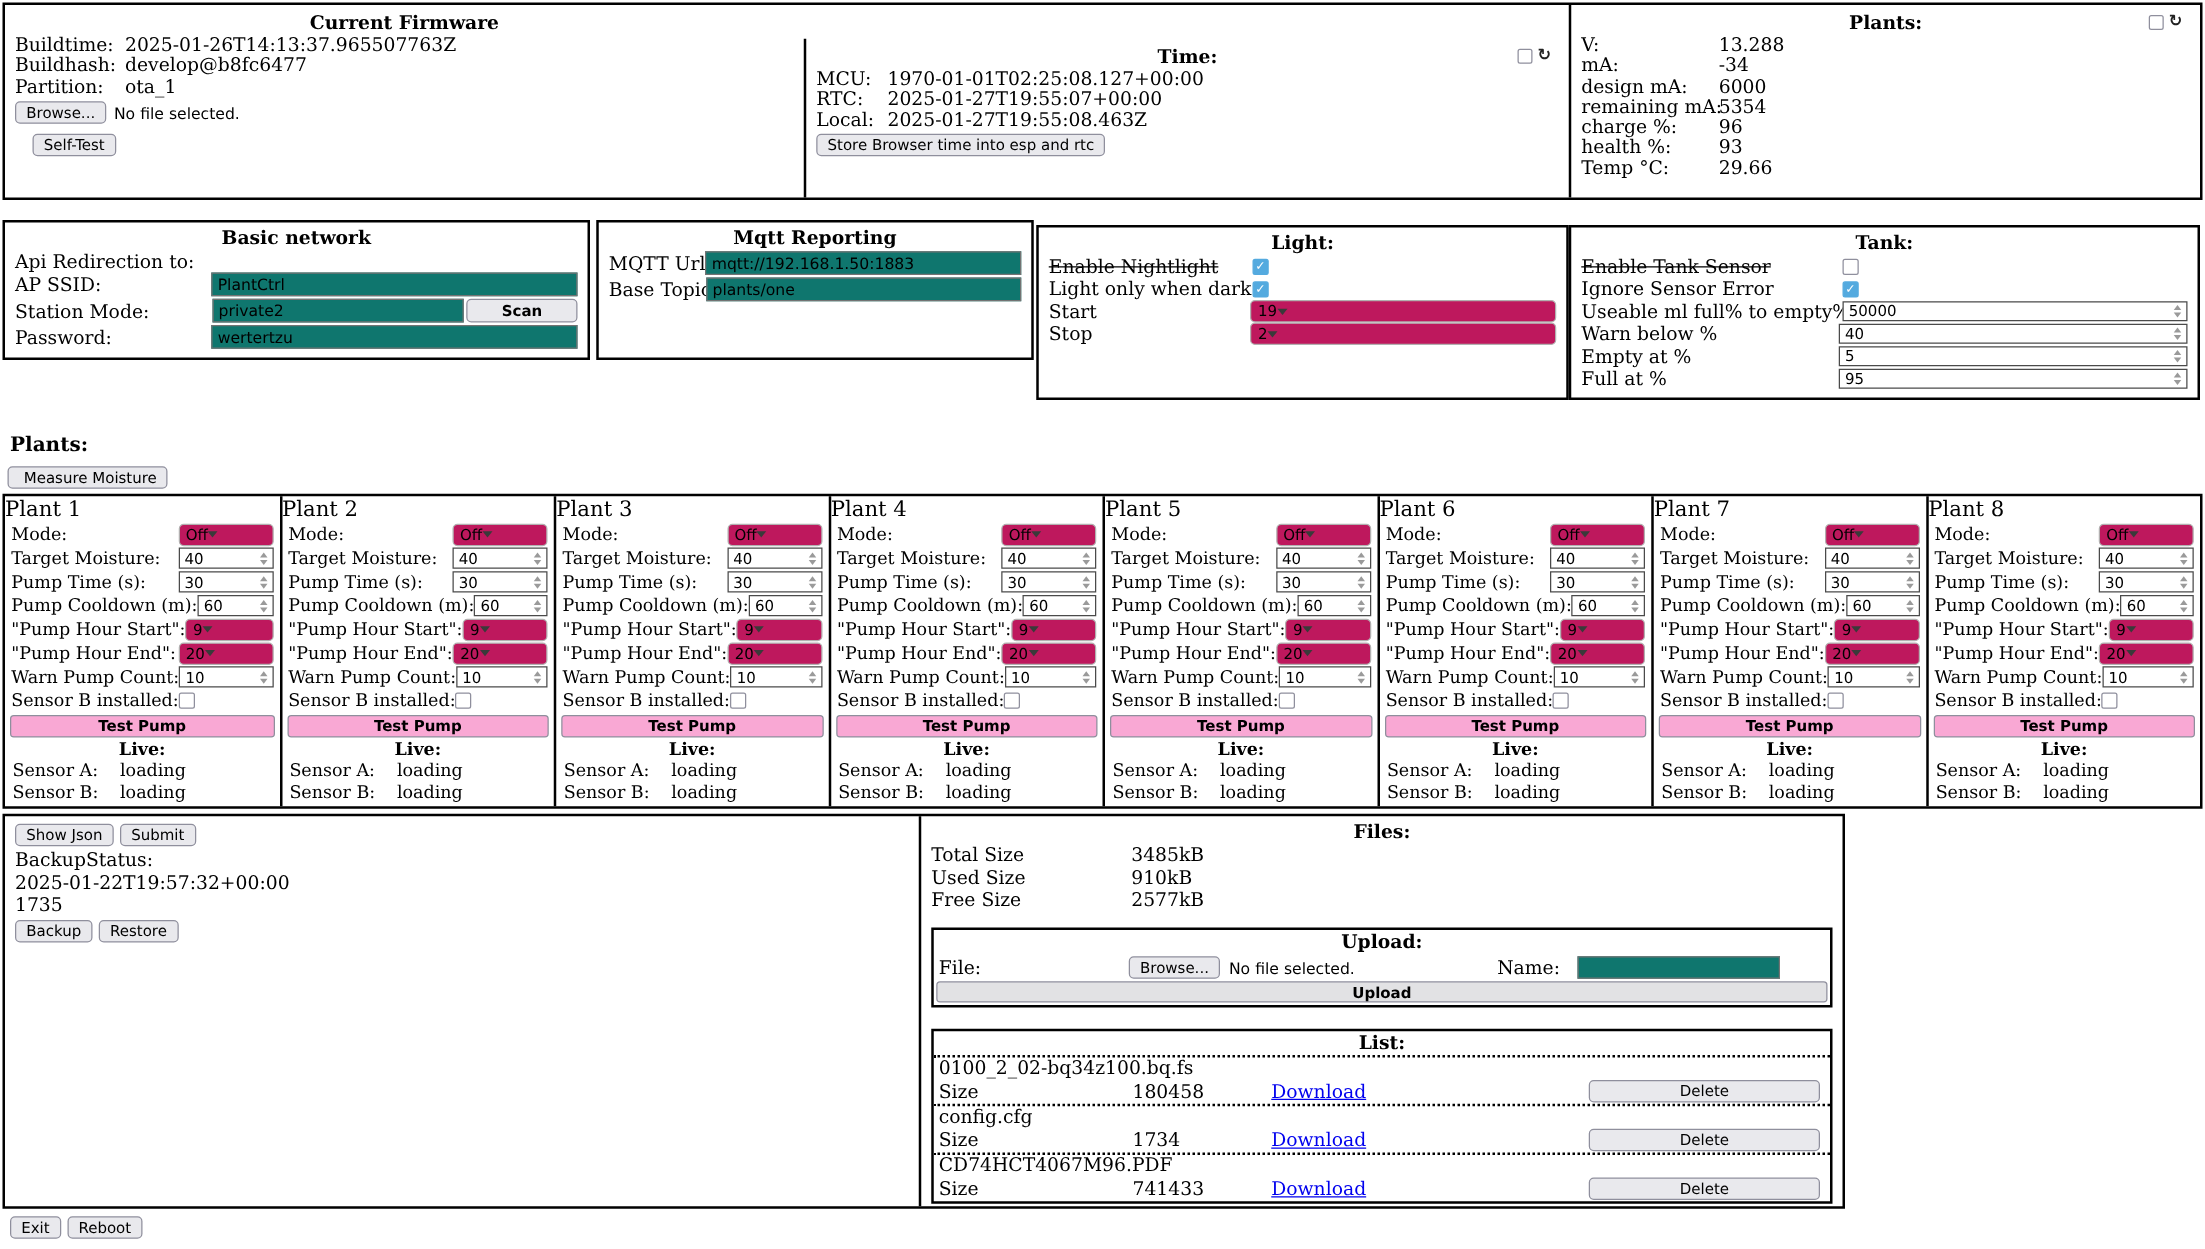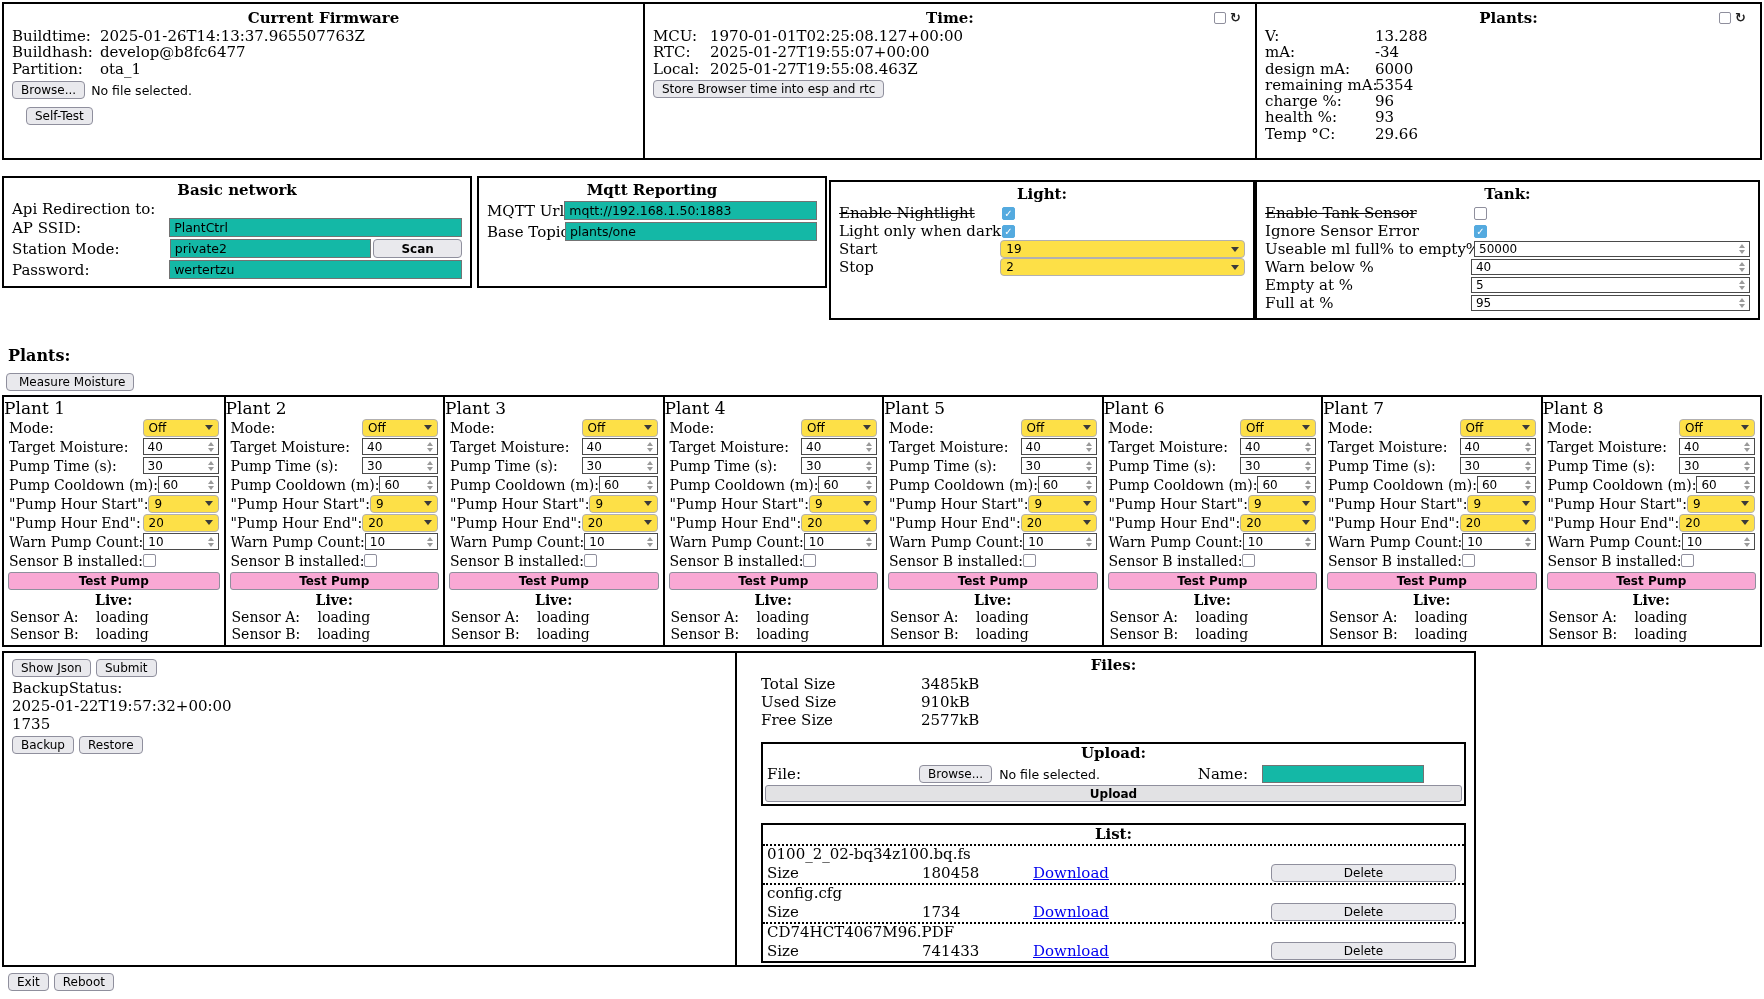--- a/index.html
+++ b/index.html
@@ -15,25 +15,25 @@
   .kv { display:flex; height:16.3px; line-height:16.3px; white-space:nowrap; }
 
   
   .btn {
     font-family:"DejaVu Sans", sans-serif; font-size:12px; color:#000;
     background:#e9e9ed; border:1px solid #8f8f9d; border-radius:4px;
     padding:1px 8px; line-height:14px; cursor:pointer;
   }
   .tinput {
     font-family:"DejaVu Sans", sans-serif; font-size:12.5px; color:#000;
-    border:1px solid #737373; background:#14b8a6; height:19px; padding:0 4px; border-radius:0;
+    border:1px solid #737373; background:#0f766e; height:19px; padding:0 4px; border-radius:0;
   }
   .sel {
     width:76px; height:18px; border:1px solid #b2b0b0; border-radius:4px;
-    background:#fde047; display:flex; align-items:center; justify-content:space-between;
+    background:#be185d; display:flex; align-items:center; justify-content:flex-start;
     padding:0 5px; font-family:"DejaVu Sans", sans-serif; font-size:12px; cursor:pointer;
   }
   .chev { width:0; height:0; border-left:4px solid transparent; border-right:4px solid transparent; border-top:5px solid #3a3a3a; }
   .num {
     width:76px; height:17px; border:1px solid #4a4a4a; background:#fff;
     display:flex; align-items:center; justify-content:space-between;
     padding:0 2px 0 4px; font-family:"DejaVu Sans", sans-serif; font-size:12px;
   }
   .spin { display:flex; flex-direction:column; align-items:center; gap:2px; padding:0 2px; }
   .tri-up { width:0; height:0; border-left:3.5px solid transparent; border-right:3.5px solid transparent; border-bottom:4.5px solid #9a9a9a; }
@@ -43,21 +43,21 @@
   .cb.checked::after { content:"✓"; color:#fff; font:bold 10px "DejaVu Sans", sans-serif; }
   .refresh { font-family:"DejaVu Sans", sans-serif; font-size:13px; line-height:13px; color:#222; cursor:pointer; }
   .corner { position:absolute; right:6px; top:3px; display:flex; gap:4px; align-items:center; }
   .strike { text-decoration:line-through; }
   .link { color:#0000ee; text-decoration:underline; cursor:pointer; }
 
   
   .row1 { display:flex; border:2px solid #000; width:1760px; height:158px; }
   .row1 > div { padding:4px 8px 0 8px; position:relative; }
   .cell-fw { width:639px; }
-  .cell-tm { width:612px; border-left:2px solid #000; }
+  .cell-tm { width:612px; border-left:2px solid #000;margin-top:27px; }
   .cell-bat { flex:1; border-left:2px solid #000; }
   .fw .k { width:88px; }
   .tm .k { width:57px; }
   .bat .k { width:110px; }
   .fw-browse { display:flex; align-items:center; gap:6px; margin-top:3px; height:21px; }
   .nofile { font-family:"DejaVu Sans", sans-serif; font-size:12.5px; }
   .fw-selftest { margin:6px 0 0 14px; }
   .tm-store { margin-top:3px; }
 
   
@@ -88,21 +88,21 @@
   .plant-col:first-child { border-left:none; }
   .pc-title { text-align:left; font-weight:normal; font-size:17px; height:21px; line-height:22px; }
   .prow { display:flex; align-items:center; justify-content:space-between; height:19px; padding:0 5px; font-size:14px; white-space:nowrap; }
   .ctl78 { width:76px; display:flex; }
   .test-pump { display:block; width:calc(100% - 8px); margin:2px 4px 0 4px; height:18px; font-weight:bold; padding:0; background:#f9a8d4; border-radius:3px; }
   .pc-live { text-align:center; font-weight:bold; height:19px; line-height:20px; font-size:14px; }
   .lrow { display:flex; padding-left:6px; height:17px; line-height:17px; font-size:14px; }
   .lrow .ll { width:86px; }
 
   
-  .bottom-box { display:flex; border:2px solid #000; width:1474px; height:316px; margin-top:4px;gap:16px; }
+  .bottom-box { display:flex; border:2px solid #000; width:1474px; height:316px; margin-top:4px; }
   .bb-left { width:733px; border-right:2px solid #000; padding:6px 8px; }
   .bb-btnrow { display:flex; gap:5px; }
   .bb-text { height:18px; line-height:18px; }
   .bb-actions { display:flex; gap:5px; margin-top:3px; }
   .bb-files { flex:1; padding:2px 0; position:relative; }
   .fstat { display:flex; padding-left:8px; height:18px; line-height:18px; }
   .fstat .k { width:160px; }
 
   .upload-panel { border:2px solid #000; margin:13px 8px 0 8px; padding-bottom:2px; }
   .uprow { display:flex; align-items:center; height:22px; padding:0 4px; white-space:nowrap; }

